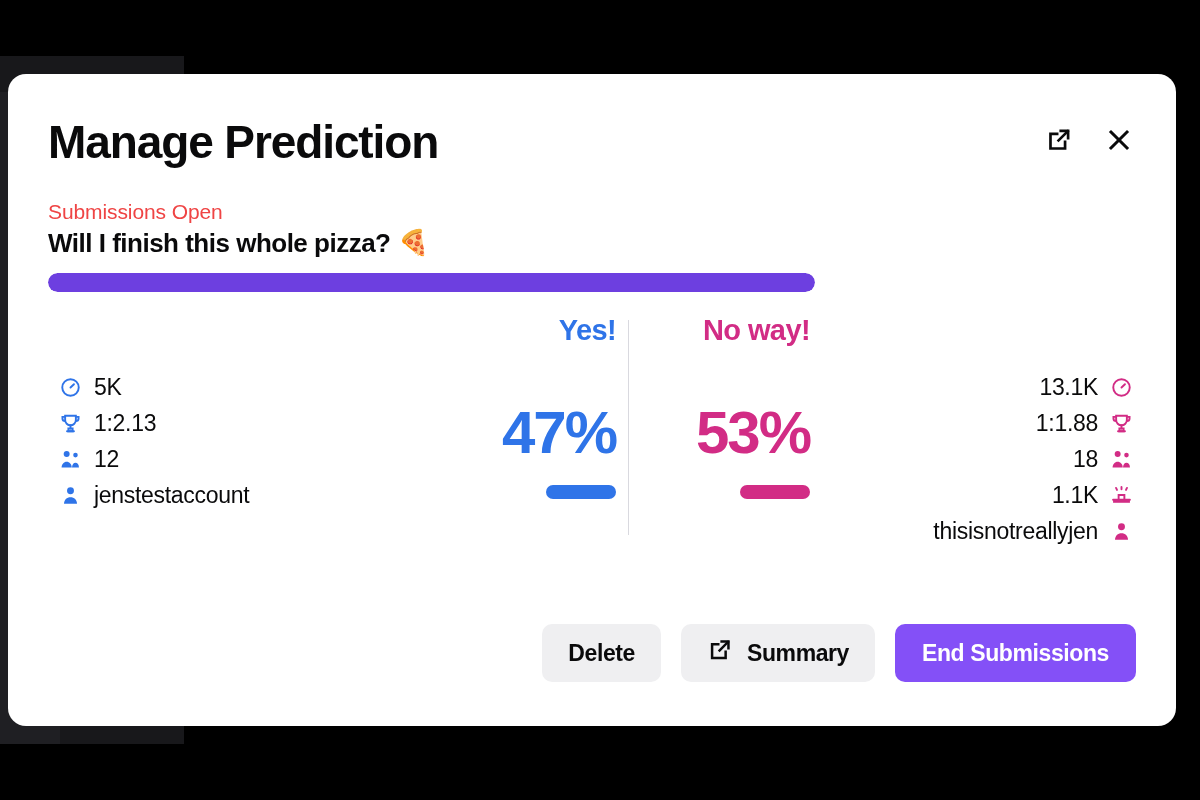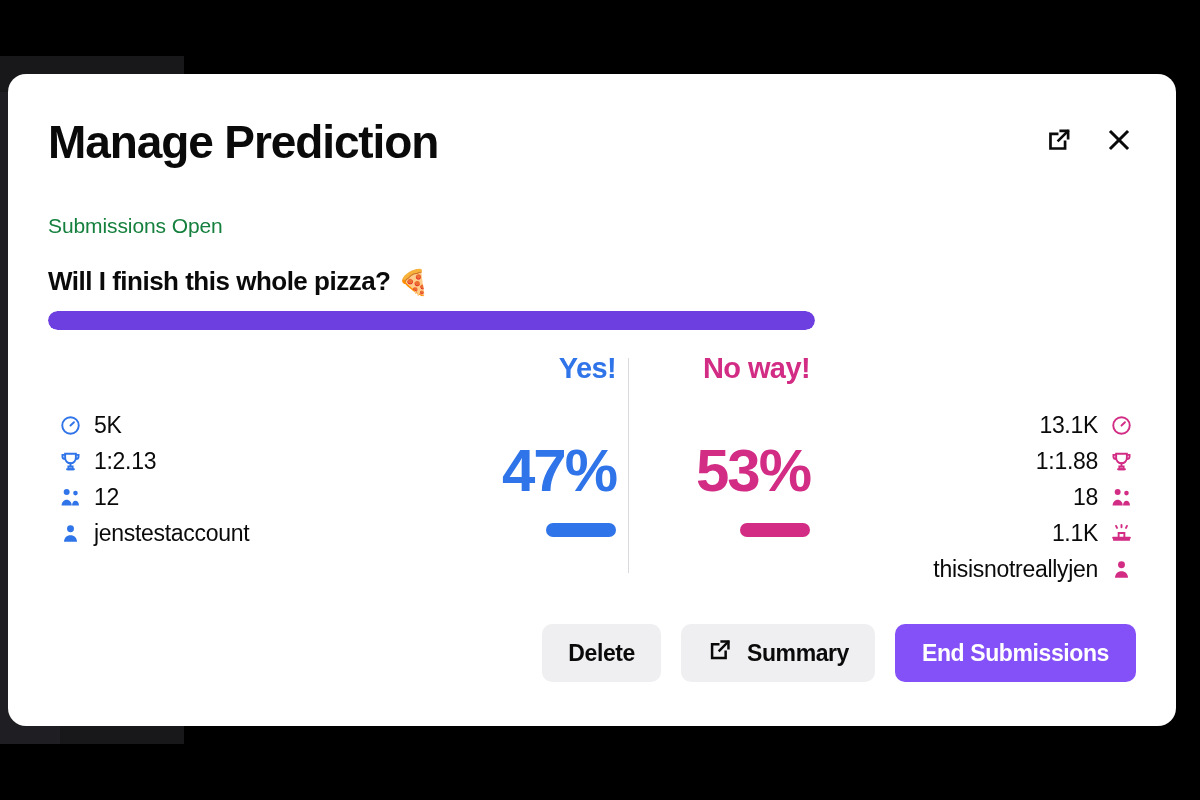--- a/index.html
+++ b/index.html
@@ -85,33 +85,33 @@
     align-items: center;
     justify-content: center;
     background: none;
     border: none;
     cursor: pointer;
     padding: 0;
   }
 
   .status-line {
     font-size: 21px;
-    color: #15803d;
-    margin-top: 22px;
+    color: #ef4444;
+    margin-top: 8px;
     letter-spacing: -.1px;
   }
 
   .question-line {
     font-size: 26px;
     font-weight: bold;
     color: #0a0a0b;
-    margin-top: 28px;
+    margin-top: 4px;
     letter-spacing: -.5px;
     display: flex;
-    align-items: flex-end;
+    align-items: flex-start;
     gap: 8px;
   }
   .q-emoji { font-size: 25px; }
 
   .progress-track {
     margin-top: 14px;
     width: 767px;
     height: 19px;
     border-radius: 10px;
     background: #ece9f7;

